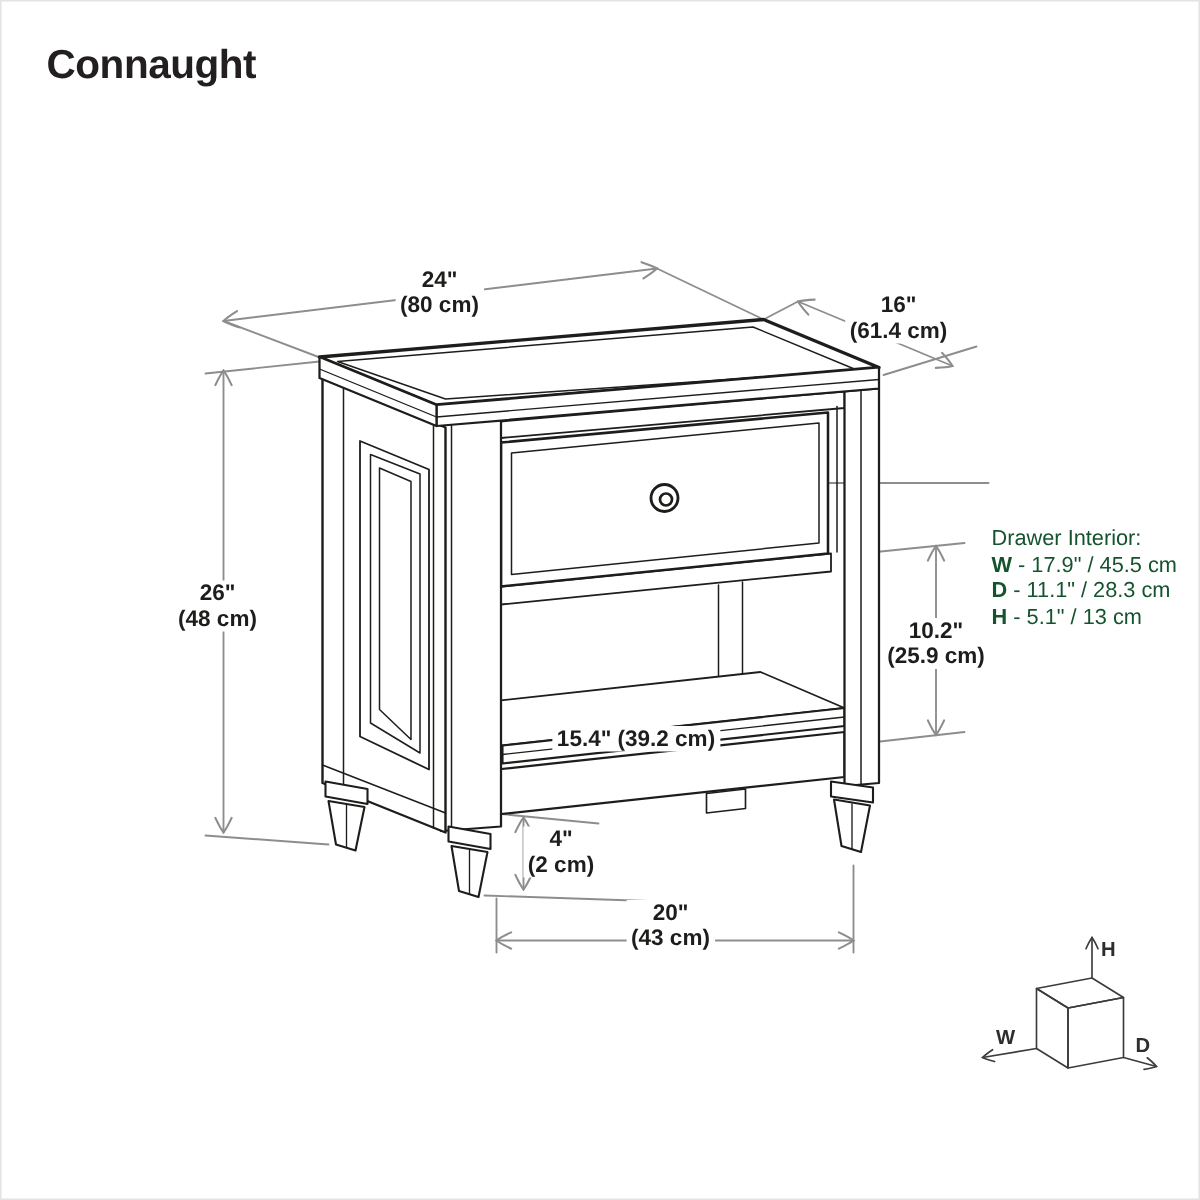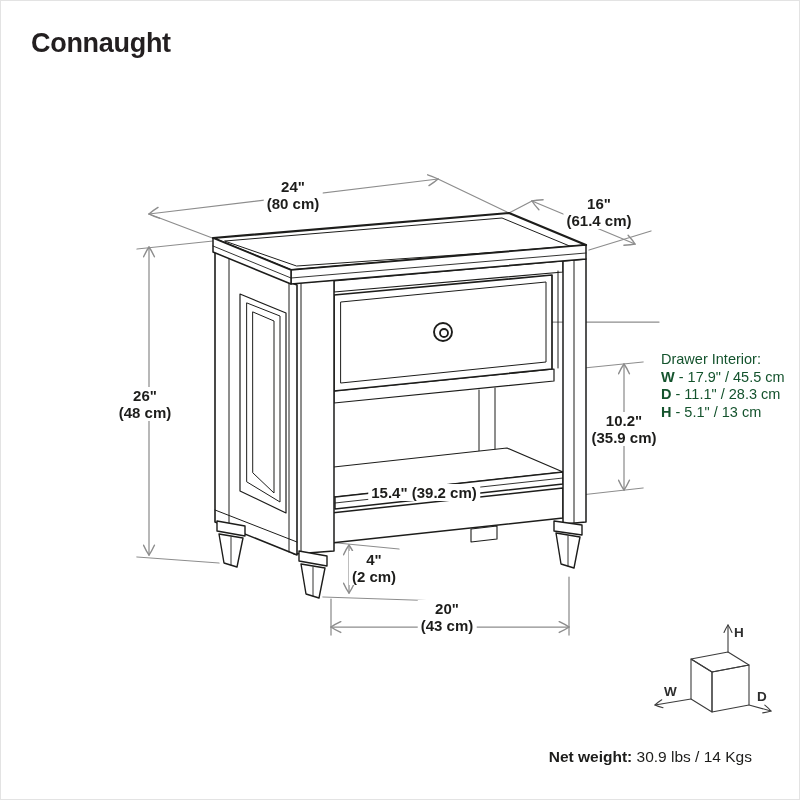--- a/index.html
+++ b/index.html
@@ -149,21 +149,21 @@
     <span class="ln">(61.4 cm)</span>
   </div>
 
   <div class="dim-label" style="left:144px;top:386px;">
     <span class="ln">26"</span>
     <span class="ln">(48 cm)</span>
   </div>
 
   <div class="dim-label" style="left:623px;top:411px;">
     <span class="ln">10.2"</span>
-    <span class="ln">(35.9 cm)</span>
+    <span class="ln">(25.9 cm)</span>
   </div>
 
   <div class="dim-label" style="left:423px;top:483px;">
     <span class="ln">15.4" (39.2 cm)</span>
   </div>
 
   <div class="dim-label" style="left:373px;top:550px;">
     <span class="ln">4"</span>
     <span class="ln">(2 cm)</span>
   </div>
@@ -177,15 +177,14 @@
     <div>Drawer Interior:</div>
     <div><span class="k">W</span><span> - 17.9" / 45.5 cm</span></div>
     <div><span class="k">D</span><span> - 11.1" / 28.3 cm</span></div>
     <div><span class="k">H</span><span> - 5.1" / 13 cm</span></div>
   </div>
 
   <div class="axis-label" style="left:733px;top:624px;">H</div>
   <div class="axis-label" style="left:663px;top:683px;">W</div>
   <div class="axis-label" style="left:756px;top:688px;">D</div>
 
-  <div class="net-weight"><span class="b">Net weight:</span><span> 30.9 lbs / 14 Kgs</span></div>
 
 </div>
 
 </body></html>

